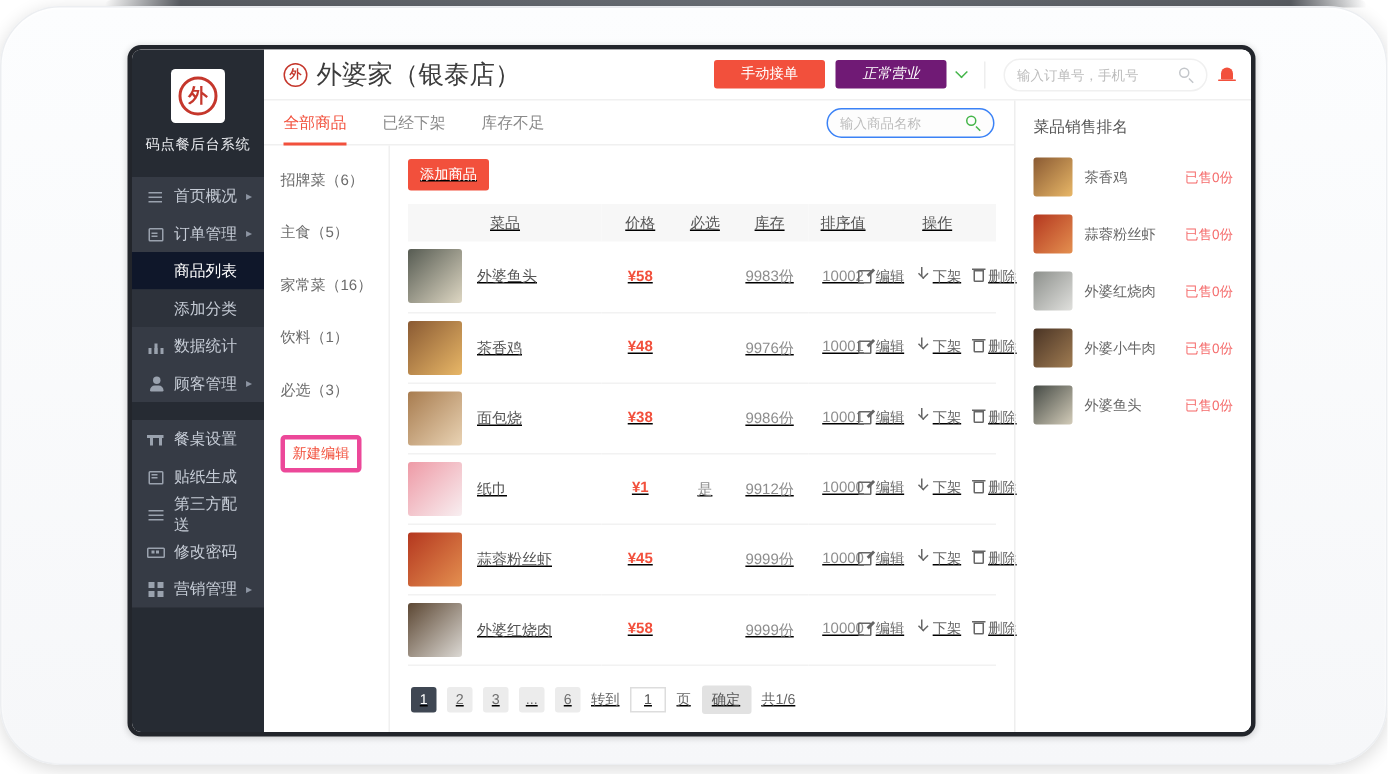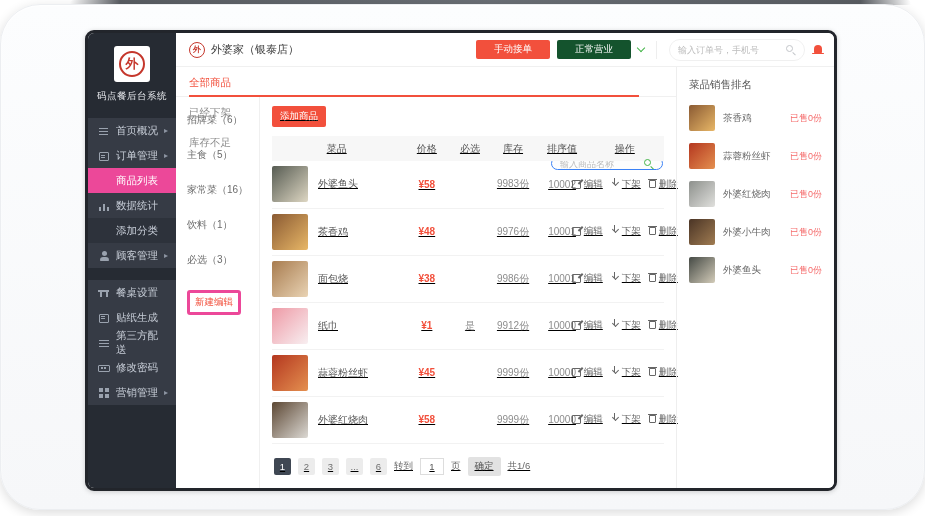--- a/index.html
+++ b/index.html
@@ -37,21 +37,21 @@
     display:flex; align-items:center; justify-content:center; }
   .brand-emblem { width:26px; height:26px; border:2px solid #c5372c; border-radius:50%;
     color:#c5372c; font-size:13px; line-height:22px; text-align:center; font-weight:bold; }
   .brand-title { font-size:9.5px; color:#e8eaee; letter-spacing:.5px; }
   .menu { background:#363b45; margin-top:6px; }
   .menu.second { margin-top:12px; }
   .m-item { height:25px; display:flex; align-items:center; padding:0 8px 0 10px; cursor:pointer; }
   .m-item .ic { margin-right:6px; color:#9aa2ae; flex-shrink:0; }
   .m-item .arrow { margin-left:auto; font-size:8px; color:#8d95a2; }
   .m-item.sub { padding-left:28px; background:#2d323b; }
-  .m-item.active { background:#ec4899; color:#fff; }
+  .m-item.active { background:#0f172a; color:#fff; }
 
   
   .ic { position:relative; width:12px; height:12px; display:inline-block; }
   .ic::before, .ic::after { content:""; position:absolute; }
   .ic-home::before   { left:1px; width:9px; top:3px; height:1.5px; background:currentColor;
                        box-shadow:0 3px 0 currentColor, 0 6px 0 currentColor; }
   .ic-orders::before { left:1px; top:2px; width:8px; height:7px; border:1px solid currentColor; border-radius:1px; }
   .ic-orders::after  { left:3px; top:5px; width:4px; height:1px; background:currentColor; box-shadow:0 2px 0 currentColor; }
   .ic-goods::before  { left:1px; top:2px; width:8px; height:2px; border:1px solid currentColor; }
   .ic-goods::after   { left:1px; top:7px; width:8px; height:2px; border:1px solid currentColor; }
@@ -97,36 +97,36 @@
   .i-del::before { content:""; position:absolute; left:1px; top:2px; width:5px; height:6px;
                    border:1px solid currentColor; border-radius:0 0 1px 1px; }
   .i-del::after  { content:""; position:absolute; left:0; top:1px; width:9px; height:1px; background:currentColor; }
 
   
   .main { flex:1; display:flex; flex-direction:column; background:#fff; min-width:0; }
   .hdr { height:34px; display:flex; align-items:center; padding:0 10px 0 13px;
          border-bottom:1px solid #f0f0f0; flex-shrink:0; }
   .hdr-emblem { width:16px; height:16px; border:1.5px solid #c5372c; border-radius:50%; color:#c5372c;
          font-size:8px; line-height:13px; text-align:center; font-weight:bold; flex-shrink:0; }
-  .store-name { font-size:11px; color:#3c3c3c; margin-left:6px; }
+  .store-name { font-size:17px; color:#3c3c3c; margin-left:6px; }
   .hdr-right { margin-left:auto; display:flex; align-items:center; gap:7px; }
   .btn-red, .btn-green { color:#fff; font-size:9.5px; padding:3px 18px; border-radius:2px; border:none; cursor:pointer; }
   .btn-red { background:#f2503c; }
-  .btn-green { background:#14532d; }
+  .btn-green { background:#701a75;font-style:italic; }
   .hdr-divider { width:1px; height:18px; background:#eee; margin:0 5px; }
   .hdr-search { display:flex; align-items:center; width:136px; height:22px; border:1px solid #f0f0f0;
          border-radius:12px; padding:0 8px; background:#fff; }
   .hdr-search input, .prod-search input { border:none; outline:none; background:transparent; flex:1;
          font-size:9px; color:#999; min-width:0; font-family:inherit; }
   .hdr-search input::placeholder, .prod-search input::placeholder { color:#bcbcbc; }
 
   .body-row { flex:1; display:flex; min-height:0; }
   .left-region { flex:1; display:flex; flex-direction:column; min-width:0; }
 
-  .tabbar { height:30px; display:flex; padding:0 13px; border-bottom:1px solid #f0f0f0; flex-shrink:0;flex-direction:column; }
+  .tabbar { height:30px; display:flex; align-items:center; padding:0 13px; border-bottom:1px solid #f0f0f0; flex-shrink:0; }
   .tab { font-size:10.5px; color:#8a8a8a; margin-right:24px; height:30px; line-height:30px;
          position:relative; cursor:pointer; }
   .tab.active { color:#f2503c; }
   .tab.active::after { content:""; position:absolute; left:0; right:0; bottom:0; height:2px; background:#f2503c; }
   .prod-search { margin-left:auto; width:112px; height:20px; border:1px solid #3b82f6; background:#fdfdfd;
          border-radius:11px; display:flex; align-items:center; padding:0 8px; }
 
   .content-row { flex:1; display:flex; min-height:0; }
   .cats { width:84px; border-right:1px solid #f0f0f0; padding:16px 0 0 11px; flex-shrink:0; }
   .cat { font-size:10px; color:#6b6b6b; margin-bottom:21px; cursor:pointer; }
@@ -198,29 +198,29 @@
           <span class="arrow">▸</span>
         </div>
 
 
         <div class="m-item sub active">
 
           <span>商品列表</span>
           <span class="arrow"></span>
         </div>
 
+        <div class="m-item sub">
+
+          <span>添加分类</span>
+          <span class="arrow"></span>
+        </div>
+
         <div class="m-item">
           <span class="ic ic-stats"></span>
           <span>数据统计</span>
-          <span class="arrow"></span>
-        </div>
-
-        <div class="m-item sub">
-
-          <span>添加分类</span>
           <span class="arrow"></span>
         </div>
 
         <div class="m-item">
           <span class="ic ic-customers"></span>
           <span>顾客管理</span>
           <span class="arrow">▸</span>
         </div>
 
     </nav>

